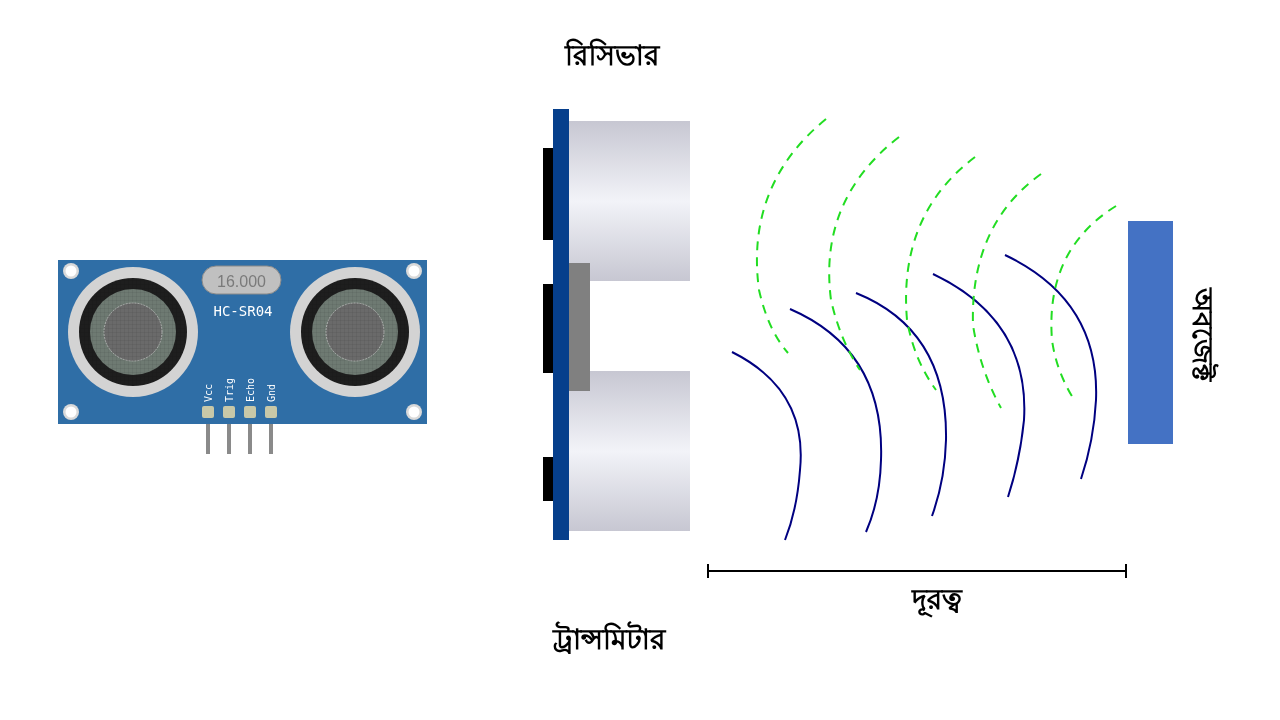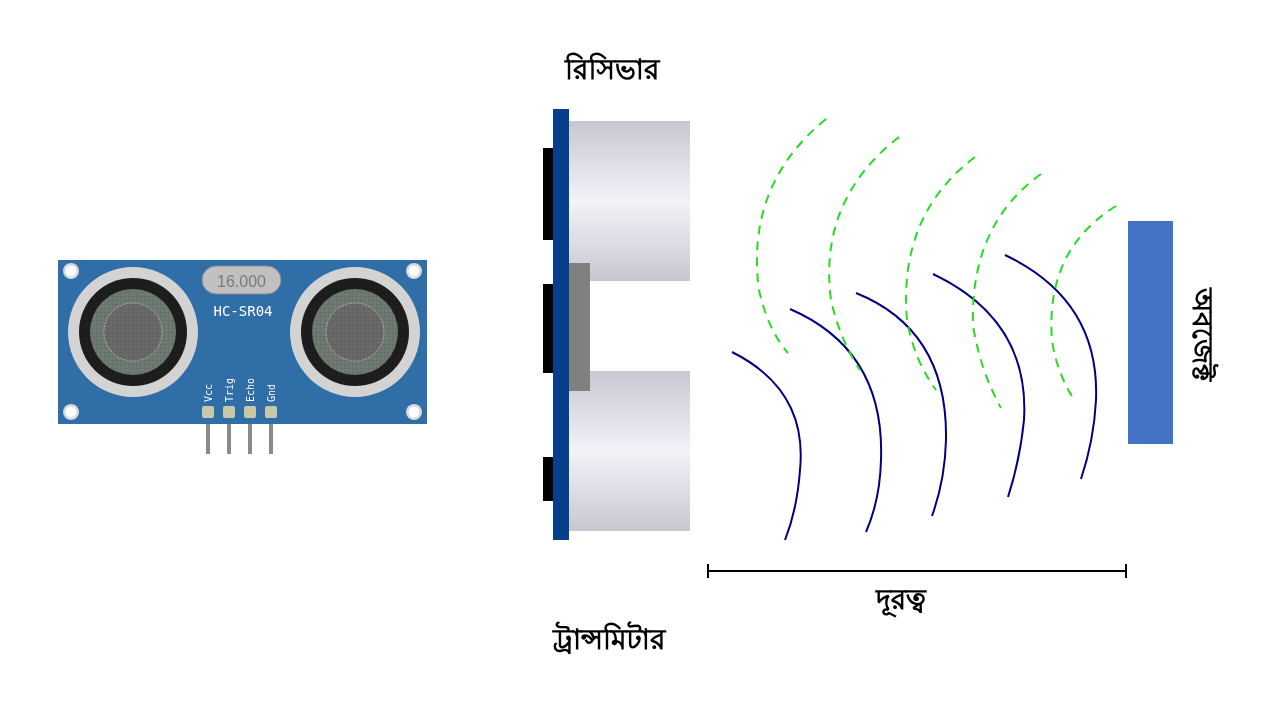--- a/index.html
+++ b/index.html
@@ -1,22 +1,22 @@
 <!DOCTYPE html>
 <html><head>
   <meta charset="utf-8">
   <style>
     html, body { margin: 0; padding: 0; background: #ffffff; }
     body { width: 1280px; height: 720px; position: relative; overflow: hidden;
            font-family: "DejaVu Sans", sans-serif; }
     .abs { position: absolute; }
     .label-bn { font-weight: bold; font-size: 28px; color: #000; white-space: nowrap; line-height: 1; }
-    #receiver-label { left: 565px; top: 56px; }
+    #receiver-label { left: 565px; top: 42px; }
     #transmitter-label { left: 553px; top: 626px; }
-    #distance-label { left: 876px; top: 586px; }
+    #distance-label { left: 912px; top: 586px; }
     #object-label { left: 1182px; top: 288px; transform-origin: left top; transform: rotate(90deg) translate(0, -34px); writing-mode: horizontal-tb; }
     svg { position: absolute; left: 0; top: 0; }
     .pcb-text { font-family: "DejaVu Sans Mono", monospace; fill: #ffffff; }
   </style>
 </head>
 <body>
 
 <svg width="1280" height="720" viewBox="0 0 1280 720">
   <defs>
     <linearGradient id="cylGrad" x1="0" y1="0" x2="0" y2="1">

